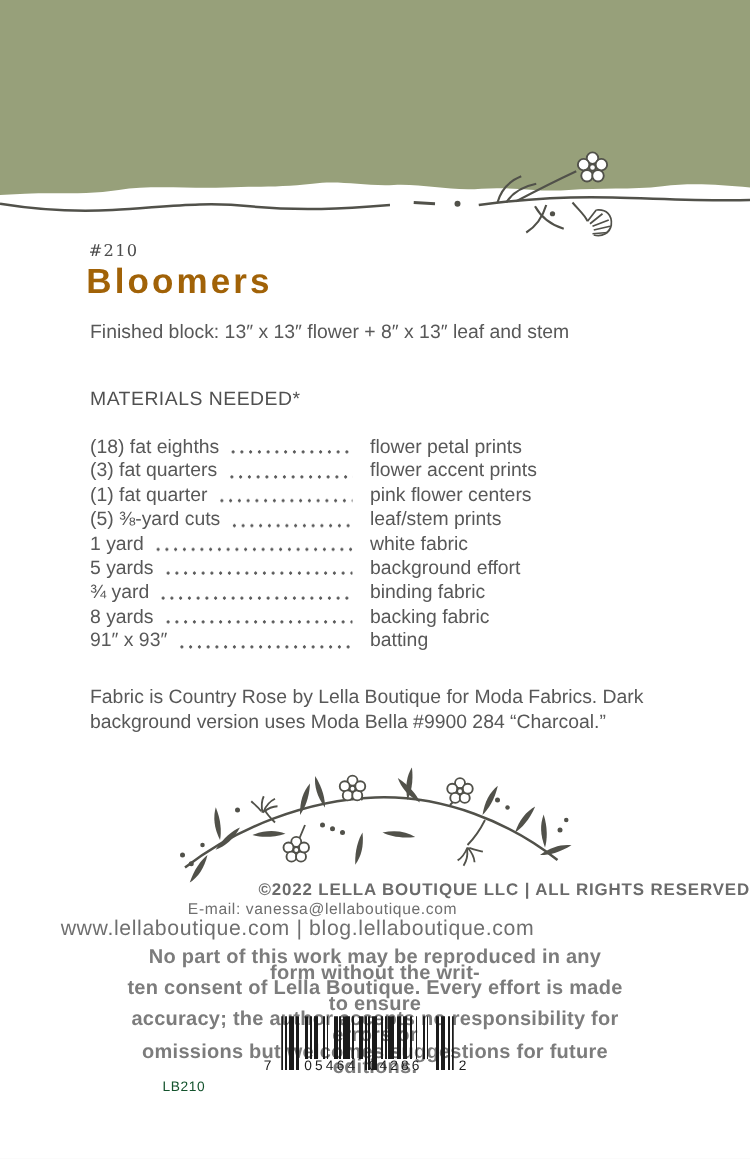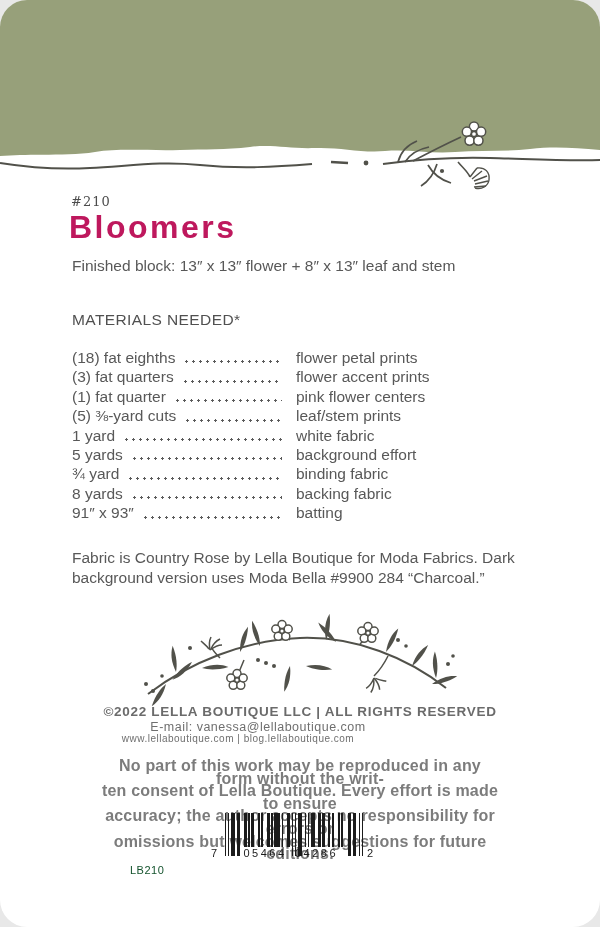--- a/index.html
+++ b/index.html
@@ -5,59 +5,59 @@
   :root{
     --green:#97a07a;
     --ink:#51514a;
     --text:#565656;
     --bars:#1b1b1b;
   }
   *{margin:0;padding:0;box-sizing:border-box;}
   body{background:#e8e8e8;font-family:"Liberation Sans",sans-serif;}
   .page{
     position:relative;width:600px;height:927px;background:#ffffff;
-    overflow:hidden;margin:0 auto;color:var(--text);border-radius:27px;
+    overflow:hidden;margin:0 auto;color:var(--text);
   }
   svg{display:block;}
   .hdr-svg{position:absolute;left:0;top:0;}
   .ink-line{stroke:var(--ink);fill:none;}
   .ink-fill{fill:var(--ink);stroke:none;}
   .flower{fill:#ffffff;stroke:var(--ink);stroke-width:1.5;}
   .leaf{fill:var(--ink);stroke:none;}
 
   .pattern-number{
     position:absolute;left:71px;top:194px;
     font-family:"DejaVu Serif",serif;font-size:13px;letter-spacing:1px;color:#4c4c4c;
   }
   .page-title{
     position:absolute;left:69px;top:209px;
-    font-size:32px;font-weight:bold;letter-spacing:2.5px;color:#be185d;
+    font-size:28px;font-weight:bold;letter-spacing:2.5px;color:#a16207;
   }
   .specs{position:absolute;left:72px;top:256px;font-size:15.5px;line-height:19.5px;color:#585858;}
   .mat-heading{position:absolute;left:72px;top:311px;font-size:15.5px;letter-spacing:.4px;color:#505050;}
   .mat-list{position:absolute;left:72px;top:348px;width:430px;font-size:15.5px;color:#585858;}
   .mat-row{display:flex;height:19.4px;line-height:19.4px;}
   .mat-left{display:flex;width:218px;}
   .leader{
     flex:1;height:3px;align-self:flex-end;margin:0 8px 4px 8px;
     background-image:radial-gradient(circle,#5a5a5a 1.1px,transparent 1.4px);
     background-size:7px 3px;background-repeat:repeat-x;background-position:left bottom;
   }
   .mat-use{margin-left:6px;white-space:nowrap;}
   .fabric-note{
     position:absolute;left:72px;top:548px;font-size:15.5px;line-height:19.5px;
     color:#585858;white-space:pre-line;
   }
   .divider-svg{position:absolute;left:140px;top:614px;}
-  .copy1{position:absolute;left:0;top:704px;width:600px;text-align:center;
+  .copy1{position:absolute;left:0;top:704px;width:600px;text-align:right;
     font-size:13.5px;letter-spacing:.7px;color:#6b6b6b;font-weight:bold;}
   .copy2{position:absolute;left:0;top:720px;width:516px;text-align:center;
     font-size:12.5px;letter-spacing:.5px;color:#6f6f6f;}
   .copy3{position:absolute;left:0;top:733px;width:476px;text-align:center;
-    font-size:10px;letter-spacing:.5px;color:#6f6f6f;}
+    font-size:17px;letter-spacing:.5px;color:#6f6f6f;}
   .legal{
     position:absolute;left:100px;top:760px;width:400px;text-align:center;
     font-size:16px;line-height:12.6px;color:#7c7c7c;font-weight:bold;
     letter-spacing:.2px;white-space:pre-line;
   }
   .sku{position:absolute;left:130px;top:832px;font-size:11px;letter-spacing:.5px;color:#14532d;margin-top:32px;}
   .bc-bars{position:absolute;left:225px;top:813px;}
   .bc-digit{position:absolute;font-size:11px;color:var(--bars);top:847px;}
   .bc-lead{left:211px;}
   .bc-g1{left:237px;width:56px;text-align:center;letter-spacing:2.5px;}

